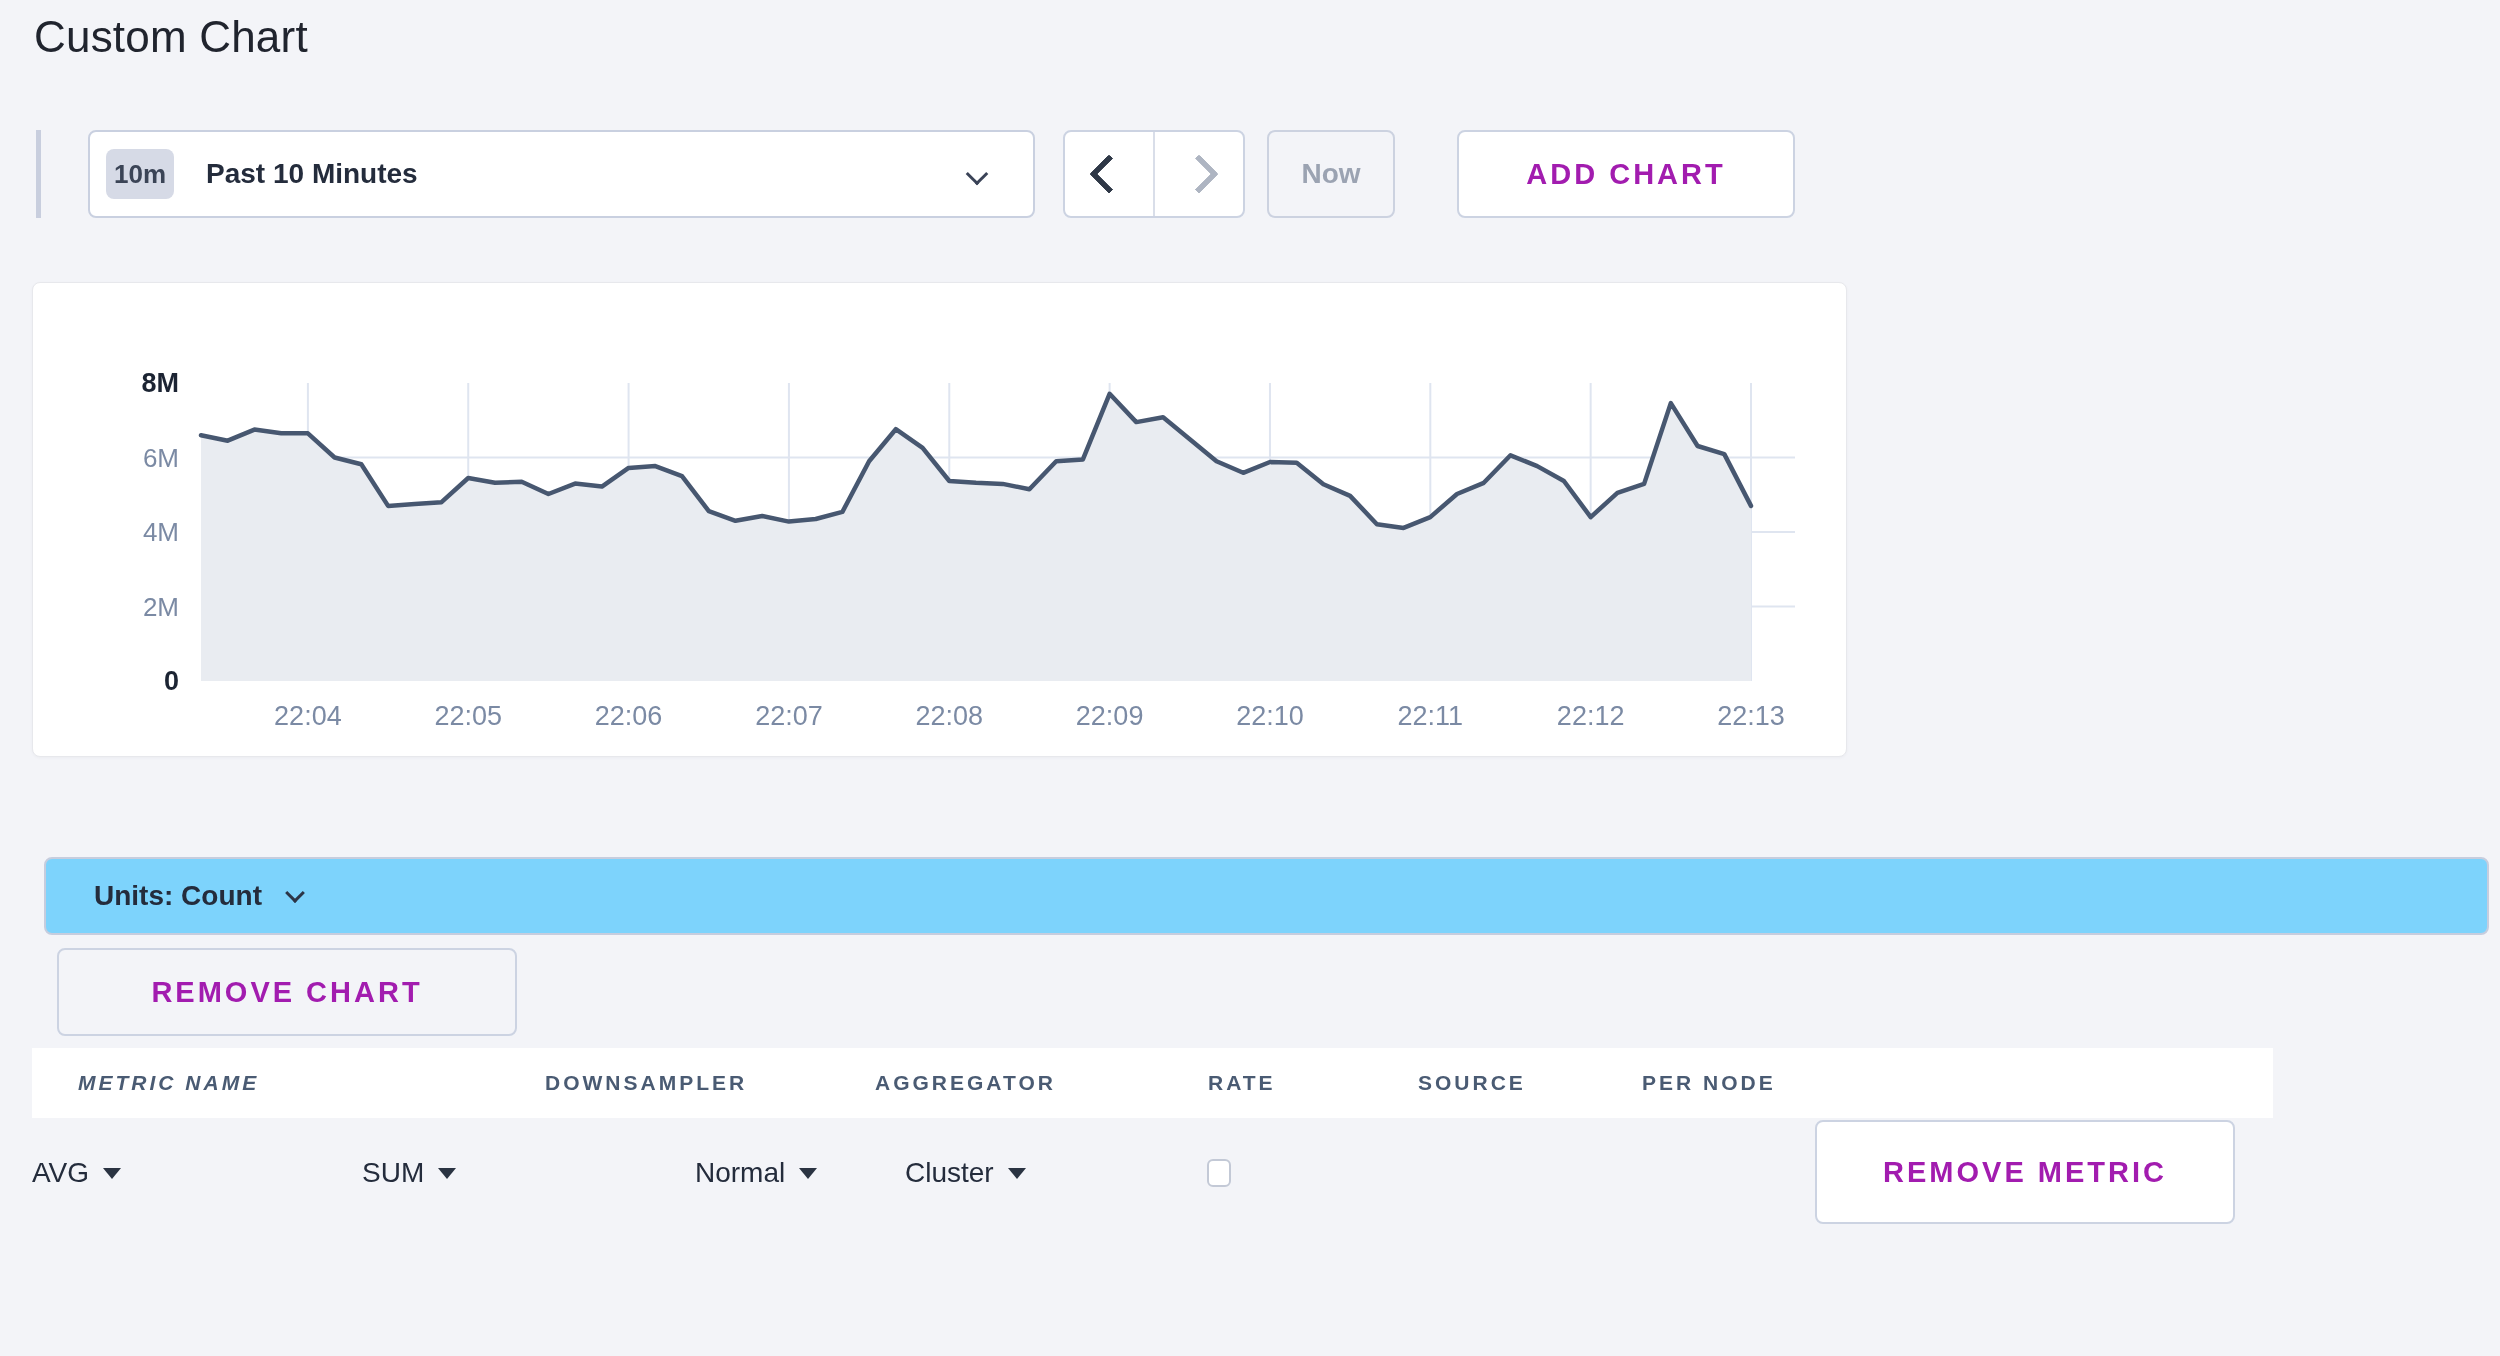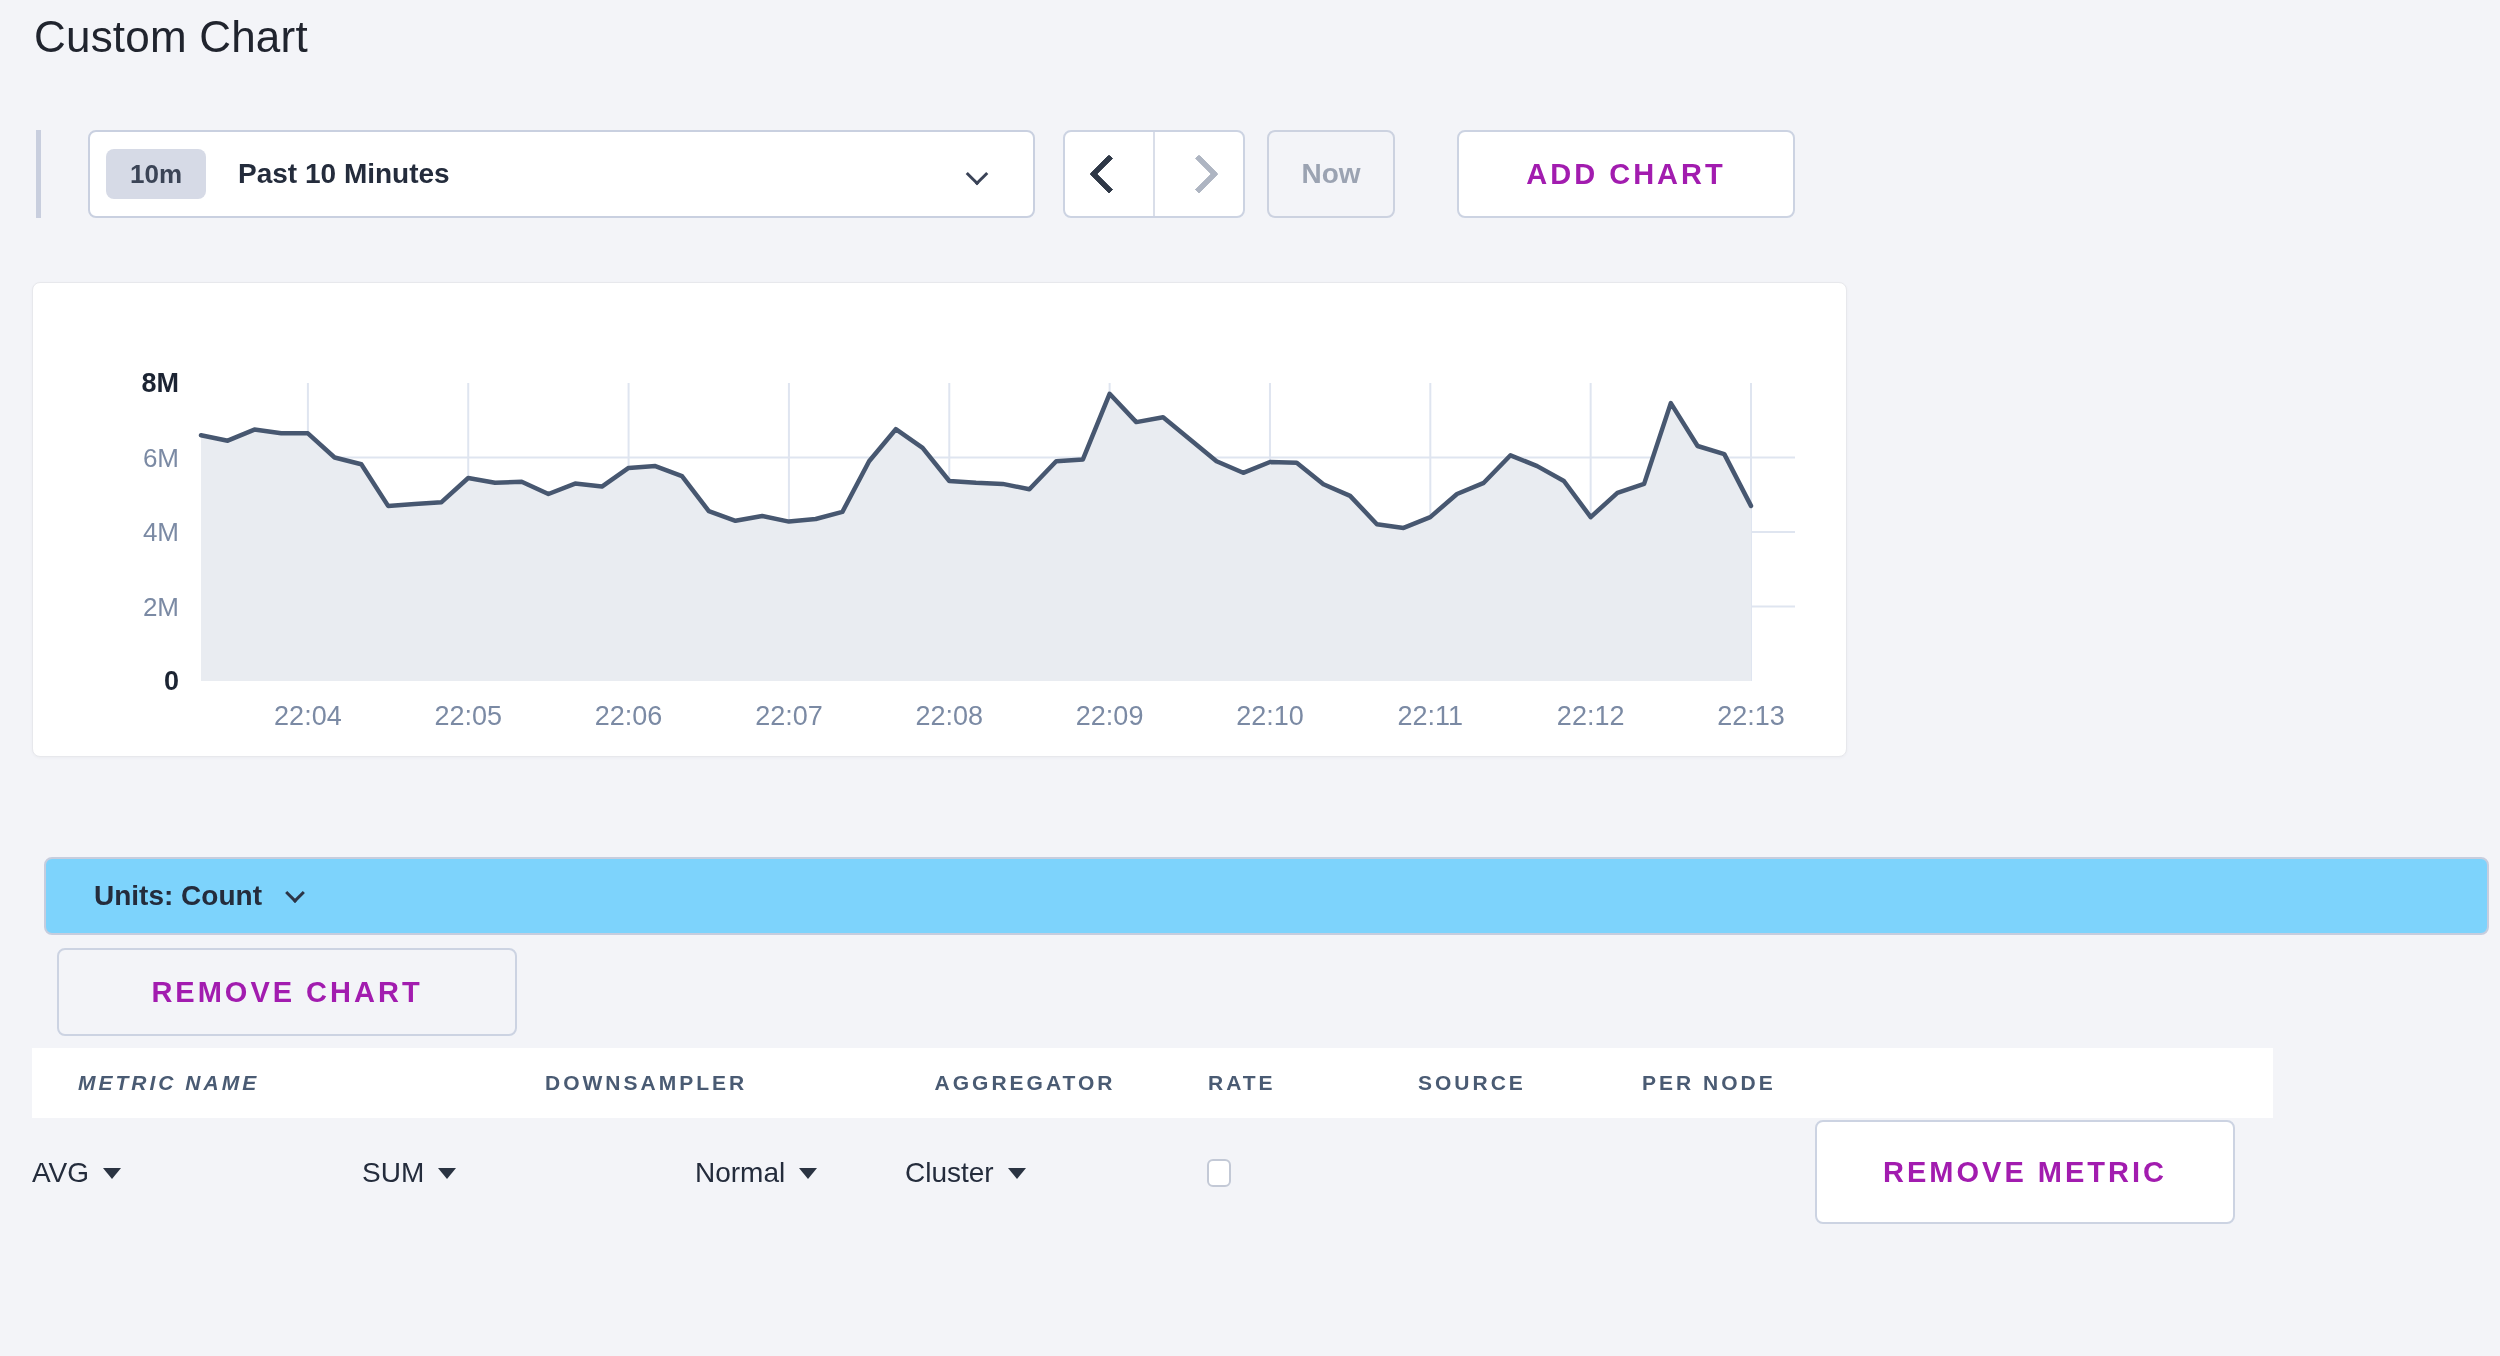--- a/index.html
+++ b/index.html
@@ -7,21 +7,21 @@
   .page{position:relative; width:2500px; height:1356px; background:#f3f4f8; overflow:hidden;}
 
   .page-title{position:absolute; left:34px; top:12px; font-size:44px; font-weight:400; color:#20242e; letter-spacing:0.2px;}
 
   
   .toolbar{position:absolute; left:36px; top:130px; height:88px; display:flex; align-items:stretch;}
   .accent-bar{width:5px; height:88px; background:#c8cede; margin-right:47px;}
   .time-dropdown{width:947px; background:#ffffff; border:2px solid #c9d0e0; border-radius:8px;
     display:flex; align-items:center; padding:0 50px 0 16px; box-sizing:border-box; cursor:pointer; position:relative;}
   .time-badge{background:#d6dae6; color:#3b4456; font-weight:700; font-size:26px; border-radius:8px;
-    padding:12px 24px; line-height:1;}
+    padding:12px 8px; line-height:1;}
   .time-label{margin-left:32px; font-size:28px; font-weight:700; color:#242c3c;}
   .chev{display:inline-block;}
   .chev-down{width:13px;height:13px;border-right:3px solid #3a4357;border-bottom:3px solid #3a4357;transform:rotate(45deg);}
   .dd-caret{position:absolute; right:48px; top:34px;}
   .nav-group{margin-left:28px; width:178px; display:flex; background:#ffffff; border:2px solid #ccd3e2; border-radius:8px; overflow:hidden;}
   .nav-btn{flex:1; display:flex; align-items:center; justify-content:center; cursor:pointer;}
   .nav-btn + .nav-btn{border-left:2px solid #d9dee9;}
   .chev-left{width:22px;height:22px;border-left:6px solid #2f3847;border-bottom:6px solid #2f3847;transform:rotate(45deg);border-radius:2px;}
   .chev-right{width:22px;height:22px;border-right:6px solid #aeb5c2;border-top:6px solid #aeb5c2;transform:rotate(45deg);border-radius:2px;}
   .now-btn{margin-left:22px; width:128px; border:2px solid #ccd2e0; border-radius:8px; background:transparent;
@@ -43,21 +43,21 @@
 
   .remove-chart-btn{position:absolute; left:57px; top:948px; width:460px; height:88px; background:transparent;}
 
   
   .table-header{position:absolute; left:32px; top:1048px; width:2241px; height:70px; background:#ffffff;
     display:flex; align-items:center;}
   .th{font-size:21px; font-weight:700; letter-spacing:3px; color:#4a5b73;}
   .metric-row{position:absolute; left:32px; top:1118px; width:2241px; height:110px; display:flex; align-items:center;}
   .col-1{width:513px; padding-left:46px; box-sizing:border-box;font-style:italic;}
   .col-2{width:330px;}
-  .col-3{width:300px;text-align:center;}
+  .col-3{width:300px;}
   .col-4{width:210px;margin-left:33px;}
   .col-5{width:224px;}
   .col-6{width:180px; display:flex; justify-content:center;}
   .cell{display:flex; align-items:center; font-size:28px; color:#242c3c; cursor:pointer;}
   .tag-x{color:#9ca3b0; font-size:26px; margin-left:12px; cursor:pointer;}
   .tri-down{width:0;height:0;border-left:9px solid transparent;border-right:9px solid transparent;border-top:11px solid #2a3342;margin-left:14px;}
   .checkbox{width:20px; height:24px; background:#ffffff; border:2px solid #c3c9d6; border-radius:6px; cursor:pointer;}
   .remove-metric-btn{position:absolute; left:1783px; top:2px; width:420px; height:104px; letter-spacing:3px;}
   .add-metric-btn{position:absolute; left:55px; top:1228px; width:348px; height:94px; background:transparent;}
   .add-metric-btn, .remove-chart-btn{background:transparent;}

